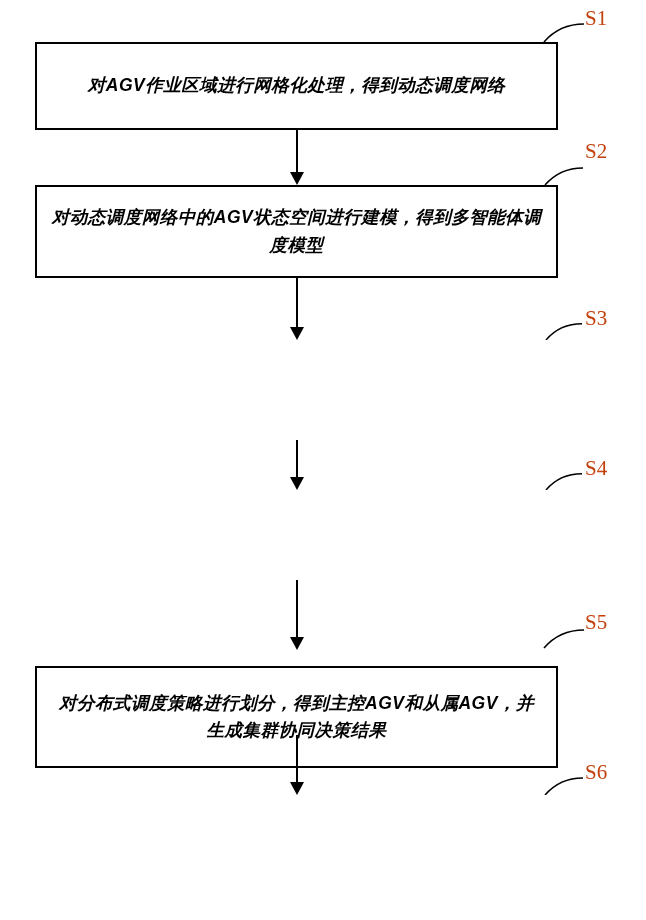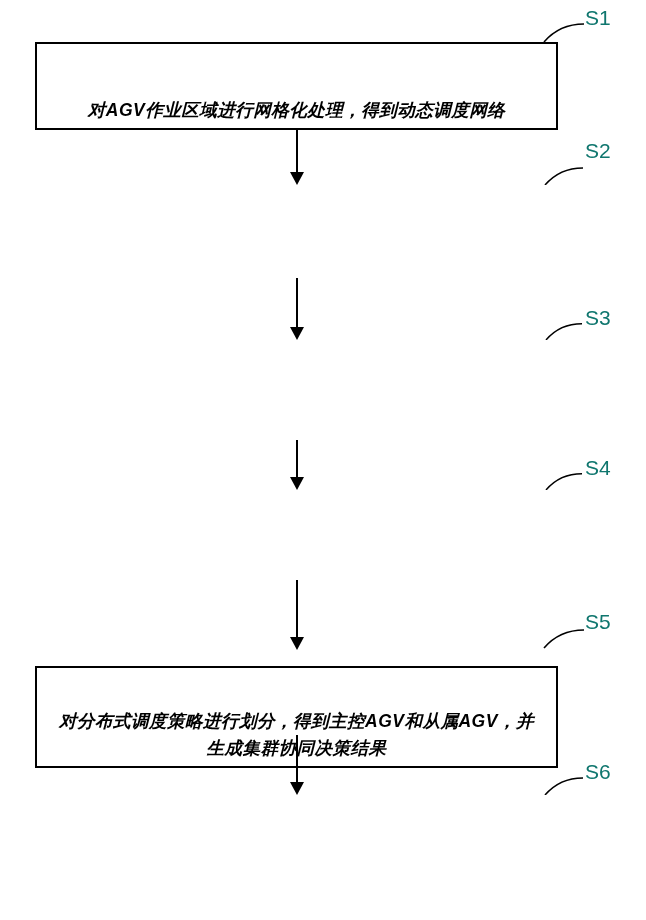--- a/index.html
+++ b/index.html
@@ -16,41 +16,42 @@
     overflow: hidden;
   }
   .box {
     position: absolute;
     left: 35px;
     width: 523px;
     border: 2.5px solid #000000;
     background: #ffffff;
     box-sizing: border-box;
     display: flex;
-    align-items: flex-end;
+    align-items: center;
     justify-content: center;
     padding: 4px 14px;
   }
   .box span {
     font-size: 17.5px;
     font-style: italic;
     font-weight: 600;
     color: #000000;
     line-height: 1.55;
     text-align: center;
     letter-spacing: 0.5px;
   }
   .slabel {
     position: absolute;
     left: 585px;
     width: 55px;
     font-size: 21px;
     font-weight: 500;
-    color: #0f766e;
+    color: #c2410c;
     text-align: left;
+    font-family: Liberation Serif, serif;
   }
   .leader {
     position: absolute;
     left: 542px;
     width: 44px;
   }
   .leader path {
     stroke: #000000;
     stroke-width: 1.6;
     fill: none;
@@ -90,20 +91,23 @@
   </div>
   <div class="arrow" style="top:130px;height:55px">
     <div class="line"></div>
     <div class="head"></div>
   </div>
 
   <div class="slabel" style="top:139px">S2</div>
   <svg class="leader" style="top:166px;height:19px" viewBox="0 0 44 20">
       <path d="M42 2 C 28 2, 14 6, 2 20"></path>
     </svg>
+  <div class="box" style="top:185px;height:93px">
+    <span>对动态调度网络中的AGV状态空间进行建模，得到多智能体调度模型</span>
+  </div>
   <div class="arrow" style="top:278px;height:62px">
     <div class="line"></div>
     <div class="head"></div>
   </div>
 
   <div class="slabel" style="top:306px">S3</div>
   <svg class="leader" style="top:322px;height:18px" viewBox="0 0 44 20">
       <path d="M42 2 C 28 2, 14 6, 2 20"></path>
     </svg>
   <div class="arrow" style="top:440px;height:50px">

